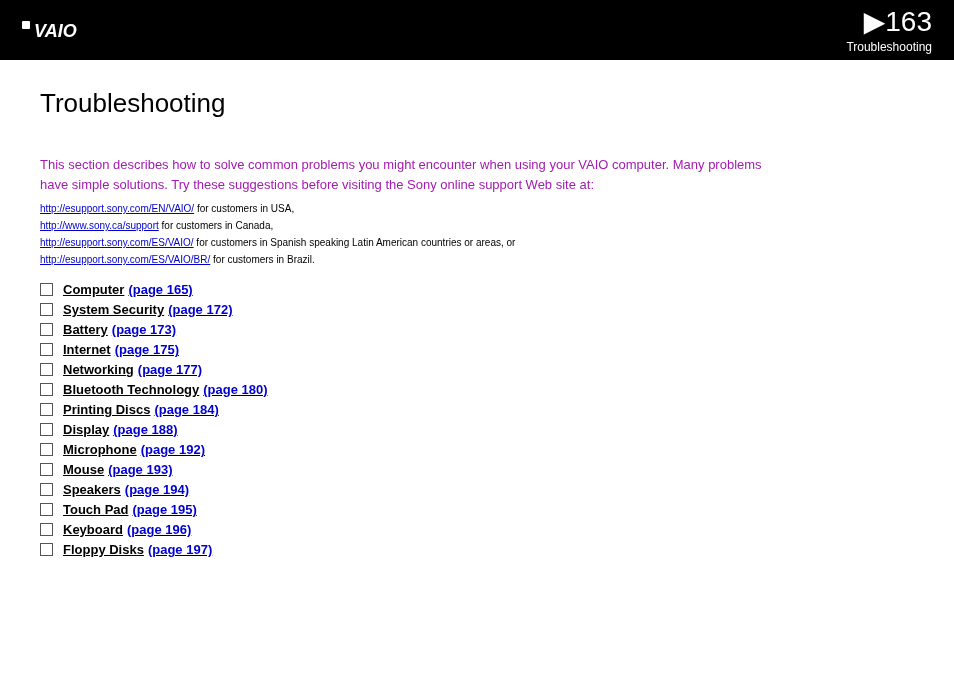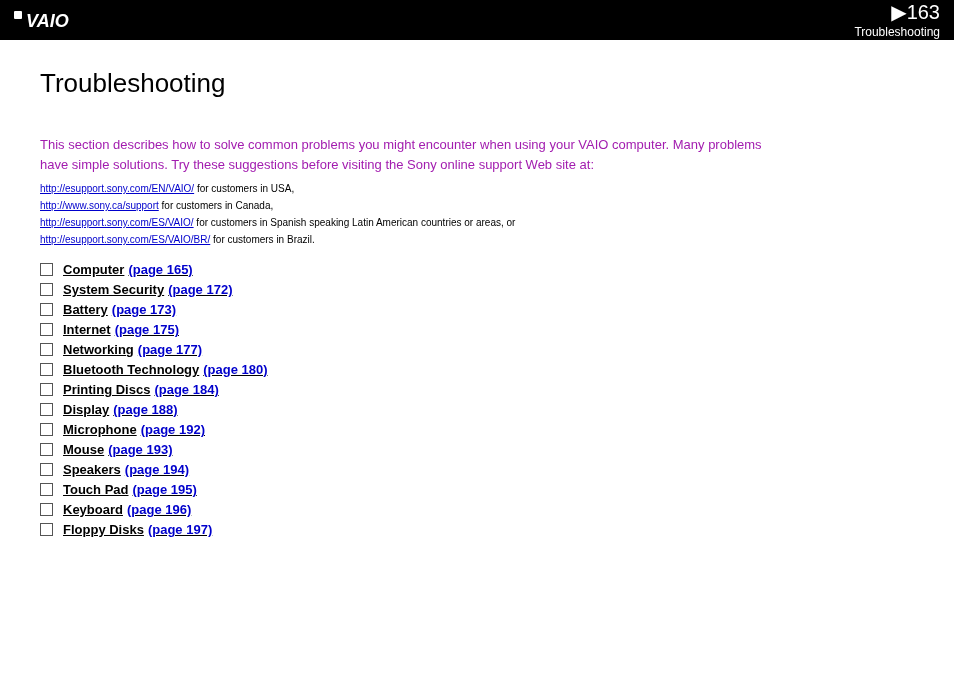--- a/index.html
+++ b/index.html
@@ -9,40 +9,40 @@
       font-size: 13px;
       background: #ffffff;
       color: #000000;
       width: 954px;
       min-height: 674px;
     }
 
     
     .header {
       background: #000000;
-      height: 40px;
+      height: 60px;
       display: flex;
       align-items: center;
       justify-content: space-between;
-      padding: 0 14px;
+      padding: 0 22px;
     }
 
     .header-logo {
       display: flex;
       align-items: center;
     }
 
     .header-page-info {
       color: #ffffff;
       text-align: right;
       line-height: 1.3;
     }
 
     .header-page-number {
-      font-size: 20px;
+      font-size: 28px;
       font-weight: normal;
       display: block;
     }
 
     .header-section-name {
       font-size: 12px;
       display: block;
     }
 
     

